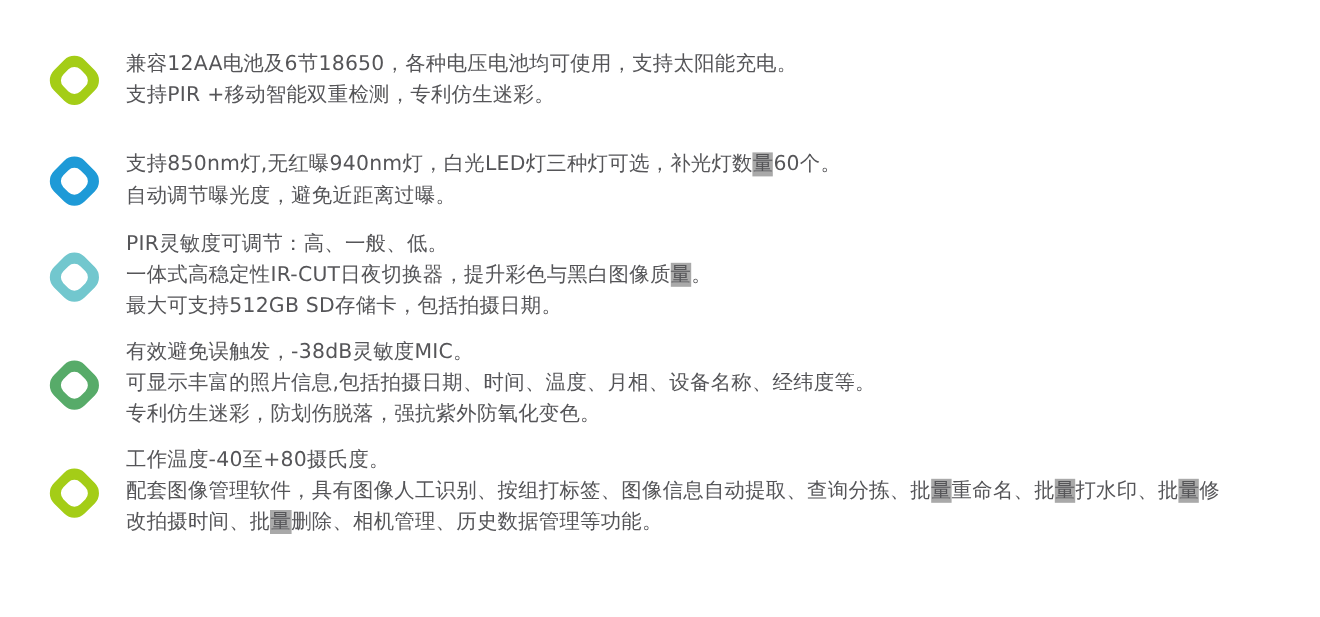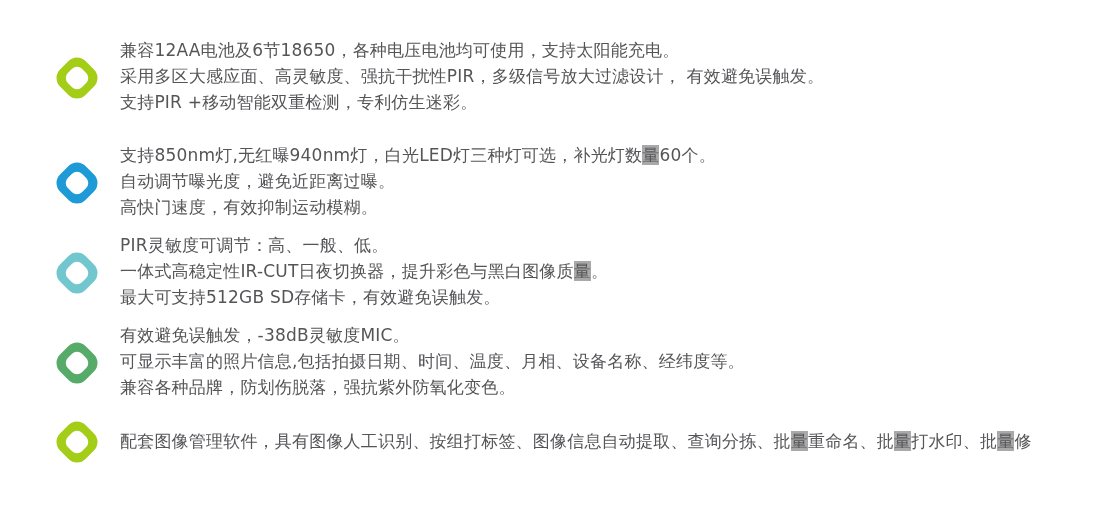--- a/index.html
+++ b/index.html
@@ -5,21 +5,20 @@
   * { margin: 0; padding: 0; box-sizing: border-box; }
   html, body {
     width: 1100px;
     height: 514px;
     background: #ffffff;
     overflow: hidden;
     font-family: "DejaVu Sans", "Liberation Sans", sans-serif;
   }
   .feature-list {
     padding: 37px 0 0 35px;
-    margin-left: 15px;
   }
   .row {
     display: flex;
     align-items: center;
     margin-bottom: 12px;
   }
   .row:first-child {
     margin-bottom: 27px;
   }
   .icon-wrap {
@@ -54,80 +53,80 @@
     <span class="icon-wrap">
       <svg width="54" height="54" viewBox="0 0 54 54">
         <g transform="rotate(45 27 27)">
           <rect x="9" y="9" width="36" height="36" rx="12" fill="#a4cd17"></rect>
           <rect x="17" y="17" width="20" height="20" rx="7" fill="#ffffff"></rect>
         </g>
       </svg>
     </span>
     <div class="lines">
       <div class="line">兼容12AA电池及6节18650，各种电压电池均可使用，支持太阳能充电。</div>
-      <div class="line">采用多区大感应面、高灵敏度、强抗干扰性PIR，多级信号放大过滤设计， 有效避免误触发。</div>
       <div class="line">支持PIR +移动智能双重检测，专利仿生迷彩。</div>
     </div>
   </div>
 
   <div class="row">
     <span class="icon-wrap">
       <svg width="54" height="54" viewBox="0 0 54 54">
         <g transform="rotate(45 27 27)">
           <rect x="9" y="9" width="36" height="36" rx="12" fill="#1e9ad7"></rect>
           <rect x="17" y="17" width="20" height="20" rx="7" fill="#ffffff"></rect>
         </g>
       </svg>
     </span>
     <div class="lines">
       <div class="line">支持850nm灯,无红曝940nm灯，白光LED灯三种灯可选，补光灯数<span class="hl">量</span>60个。</div>
       <div class="line">自动调节曝光度，避免近距离过曝。</div>
-      <div class="line">高快门速度，有效抑制运动模糊。</div>
     </div>
   </div>
 
   <div class="row">
     <span class="icon-wrap">
       <svg width="54" height="54" viewBox="0 0 54 54">
         <g transform="rotate(45 27 27)">
           <rect x="9" y="9" width="36" height="36" rx="12" fill="#72c7ce"></rect>
           <rect x="17" y="17" width="20" height="20" rx="7" fill="#ffffff"></rect>
         </g>
       </svg>
     </span>
     <div class="lines">
       <div class="line">PIR灵敏度可调节：高、一般、低。</div>
       <div class="line">一体式高稳定性IR-CUT日夜切换器，提升彩色与黑白图像质<span class="hl">量</span>。</div>
-      <div class="line">最大可支持512GB SD存储卡，有效避免误触发。</div>
+      <div class="line">最大可支持512GB SD存储卡，包括拍摄日期。</div>
     </div>
   </div>
 
   <div class="row">
     <span class="icon-wrap">
       <svg width="54" height="54" viewBox="0 0 54 54">
         <g transform="rotate(45 27 27)">
           <rect x="9" y="9" width="36" height="36" rx="12" fill="#57ab69"></rect>
           <rect x="17" y="17" width="20" height="20" rx="7" fill="#ffffff"></rect>
         </g>
       </svg>
     </span>
     <div class="lines">
       <div class="line">有效避免误触发，-38dB灵敏度MIC。</div>
       <div class="line">可显示丰富的照片信息,包括拍摄日期、时间、温度、月相、设备名称、经纬度等。</div>
-      <div class="line">兼容各种品牌，防划伤脱落，强抗紫外防氧化变色。</div>
+      <div class="line">专利仿生迷彩，防划伤脱落，强抗紫外防氧化变色。</div>
     </div>
   </div>
 
   <div class="row">
     <span class="icon-wrap">
       <svg width="54" height="54" viewBox="0 0 54 54">
         <g transform="rotate(45 27 27)">
           <rect x="9" y="9" width="36" height="36" rx="12" fill="#a4cd17"></rect>
           <rect x="17" y="17" width="20" height="20" rx="7" fill="#ffffff"></rect>
         </g>
       </svg>
     </span>
     <div class="lines">
+      <div class="line">工作温度-40至+80摄氏度。</div>
       <div class="line">配套图像管理软件，具有图像人工识别、按组打标签、图像信息自动提取、查询分拣、批<span class="hl">量</span>重命名、批<span class="hl">量</span>打水印、批<span class="hl">量</span>修</div>
+      <div class="line">改拍摄时间、批<span class="hl">量</span>删除、相机管理、历史数据管理等功能。</div>
     </div>
   </div>
 
 </div>
 
 </body></html>

